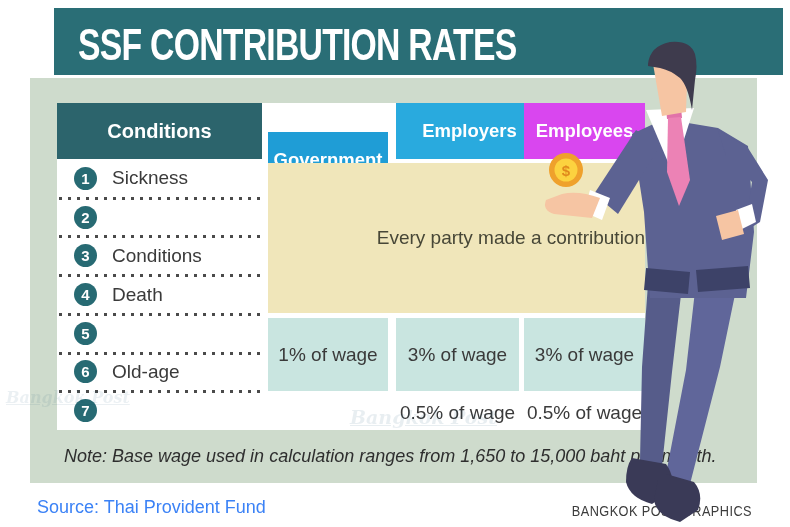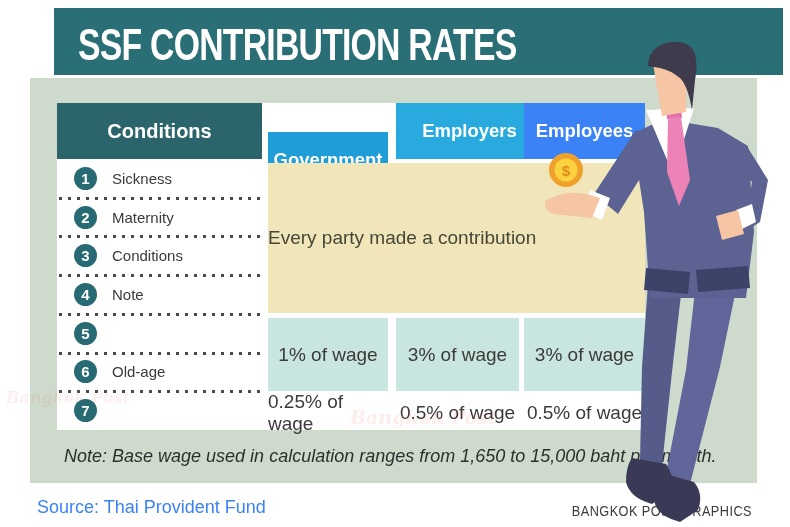--- a/index.html
+++ b/index.html
@@ -16,51 +16,51 @@
   .panel{left:30px;top:78px;width:727px;height:405px;background:#cedbcc;}
 
   
   .tableback{left:57px;top:103px;width:588px;height:327px;background:#ffffff;}
 
   .th{position:absolute;top:103px;height:56px;display:flex;align-items:center;justify-content:center;
       color:#fff;font-weight:bold;font-size:18.5px;text-align:center;}
   .th-cond{left:57px;width:205px;background:#2c646c;font-size:20px;}
   .th-gov{left:268px;width:120px;background:#1f9dd6;margin-top:29px;}
   .th-emp{left:396px;width:147px;background:#29aade;}
-  .th-ee{left:524px;width:121px;background:#3b82f6;}
+  .th-ee{left:524px;width:121px;background:#d946ef;}
 
   
   .condcol{left:57px;top:159px;width:205px;height:271px;background:#ffffff;display:flex;flex-direction:column;}
   .crow{flex:1;display:flex;align-items:center;gap:15px;padding-left:17px;position:relative;}
   .crow:not(:last-child)::after{content:"";position:absolute;left:2px;right:2px;bottom:-2px;height:3px;
       background-image:repeating-linear-gradient(90deg,#4a4a4a 0 3px,transparent 3px 9px);}
   .cnum{width:23px;height:23px;border-radius:50%;background:#276a73;color:#fff;font-weight:bold;
         font-size:15px;display:flex;align-items:center;justify-content:center;flex:0 0 23px;}
-  .clabel{font-size:15px;color:#3a3a3a;}
+  .clabel{font-size:19px;color:#3a3a3a;}
 
   
   .beige{left:268px;top:163px;width:377px;height:150px;background:#f0e6ba;display:flex;
-         flex-direction:column;align-items:flex-start;justify-content:center;font-size:19px;
+         flex-direction:column;align-items:flex-end;justify-content:center;font-size:19px;
          color:#474737;line-height:30px;}
 
   
   .band{top:318px;height:73px;background:#c9e5e0;display:flex;align-items:center;justify-content:center;
         font-size:19px;color:#3a3a3a;position:absolute;text-align:right;}
   
   .brow{top:395px;height:35px;background:#ffffff;display:flex;align-items:center;justify-content:center;
         font-size:19px;color:#3a3a3a;position:absolute;}
   .c1{left:268px;width:120px;} .c2{left:396px;width:123px;} .c3{left:524px;width:121px;}
 
   .note{left:64px;top:446px;font-size:18px;font-style:italic;color:#2e2e2e;white-space:nowrap;}
   .source{left:37px;top:497px;font-size:18px;color:#3b82f6;}
   .credit{right:38px;top:502px;font-size:15px;color:#3c3c3c;letter-spacing:.5px;
           transform:scaleX(.85);transform-origin:right top;white-space:nowrap;}
 
   .wm{position:absolute;font-family:"DejaVu Serif",serif;font-weight:bold;font-style:italic;
-      color:#ef4444;opacity:.10;font-size:16px;z-index:60;pointer-events:none;white-space:nowrap;}
+      color:#0c4a6e;opacity:.10;font-size:16px;z-index:60;pointer-events:none;white-space:nowrap;text-decoration:underline;}
 
   .man{position:absolute;left:540px;top:22px;width:250px;height:505px;z-index:40;}
 </style>
 </head>
 <body>
 
 <div class="page">
 
   <div class="abs titlebar">
     <span class="title">SSF CONTRIBUTION RATES</span>
@@ -74,29 +74,28 @@
   <div class="th th-emp">Employers</div>
   <div class="th th-ee">Employees</div>
 
   <div class="abs condcol">
     <div class="crow">
       <span class="cnum">1</span>
       <span class="clabel">Sickness</span>
     </div>
     <div class="crow">
       <span class="cnum">2</span>
-      <span class="clabel">Maternity</span>
     </div>
     <div class="crow">
       <span class="cnum">3</span>
       <span class="clabel">Conditions</span>
     </div>
     <div class="crow">
       <span class="cnum">4</span>
-      <span class="clabel">Note</span>
+      <span class="clabel">Death</span>
     </div>
     <div class="crow">
       <span class="cnum">5</span>
     </div>
     <div class="crow">
       <span class="cnum">6</span>
       <span class="clabel">Old-age</span>
     </div>
     <div class="crow">
       <span class="cnum">7</span>
@@ -104,21 +103,20 @@
   </div>
 
   <div class="abs beige">
     <span>Every party made a contribution</span>
   </div>
 
   <div class="band c1">1% of wage</div>
   <div class="band c2">3% of wage</div>
   <div class="band c3">3% of wage</div>
 
-  <div class="brow c1">0.25% of wage</div>
   <div class="brow c2">0.5% of wage</div>
   <div class="brow c3">0.5% of wage</div>
 
   <div class="abs note">Note: Base wage used in calculation ranges from 1,650 to 15,000 baht per month.</div>
   <div class="abs source">Source: Thai Provident Fund</div>
   <div class="abs credit">BANGKOK POST GRAPHICS</div>
 
   <span class="wm" style="left:6px;top:388px;opacity:.08;">Bangkok Post</span>
   <span class="wm" style="left:350px;top:406px;opacity:.09;font-size:19px;">Bangkok Post</span>
 

